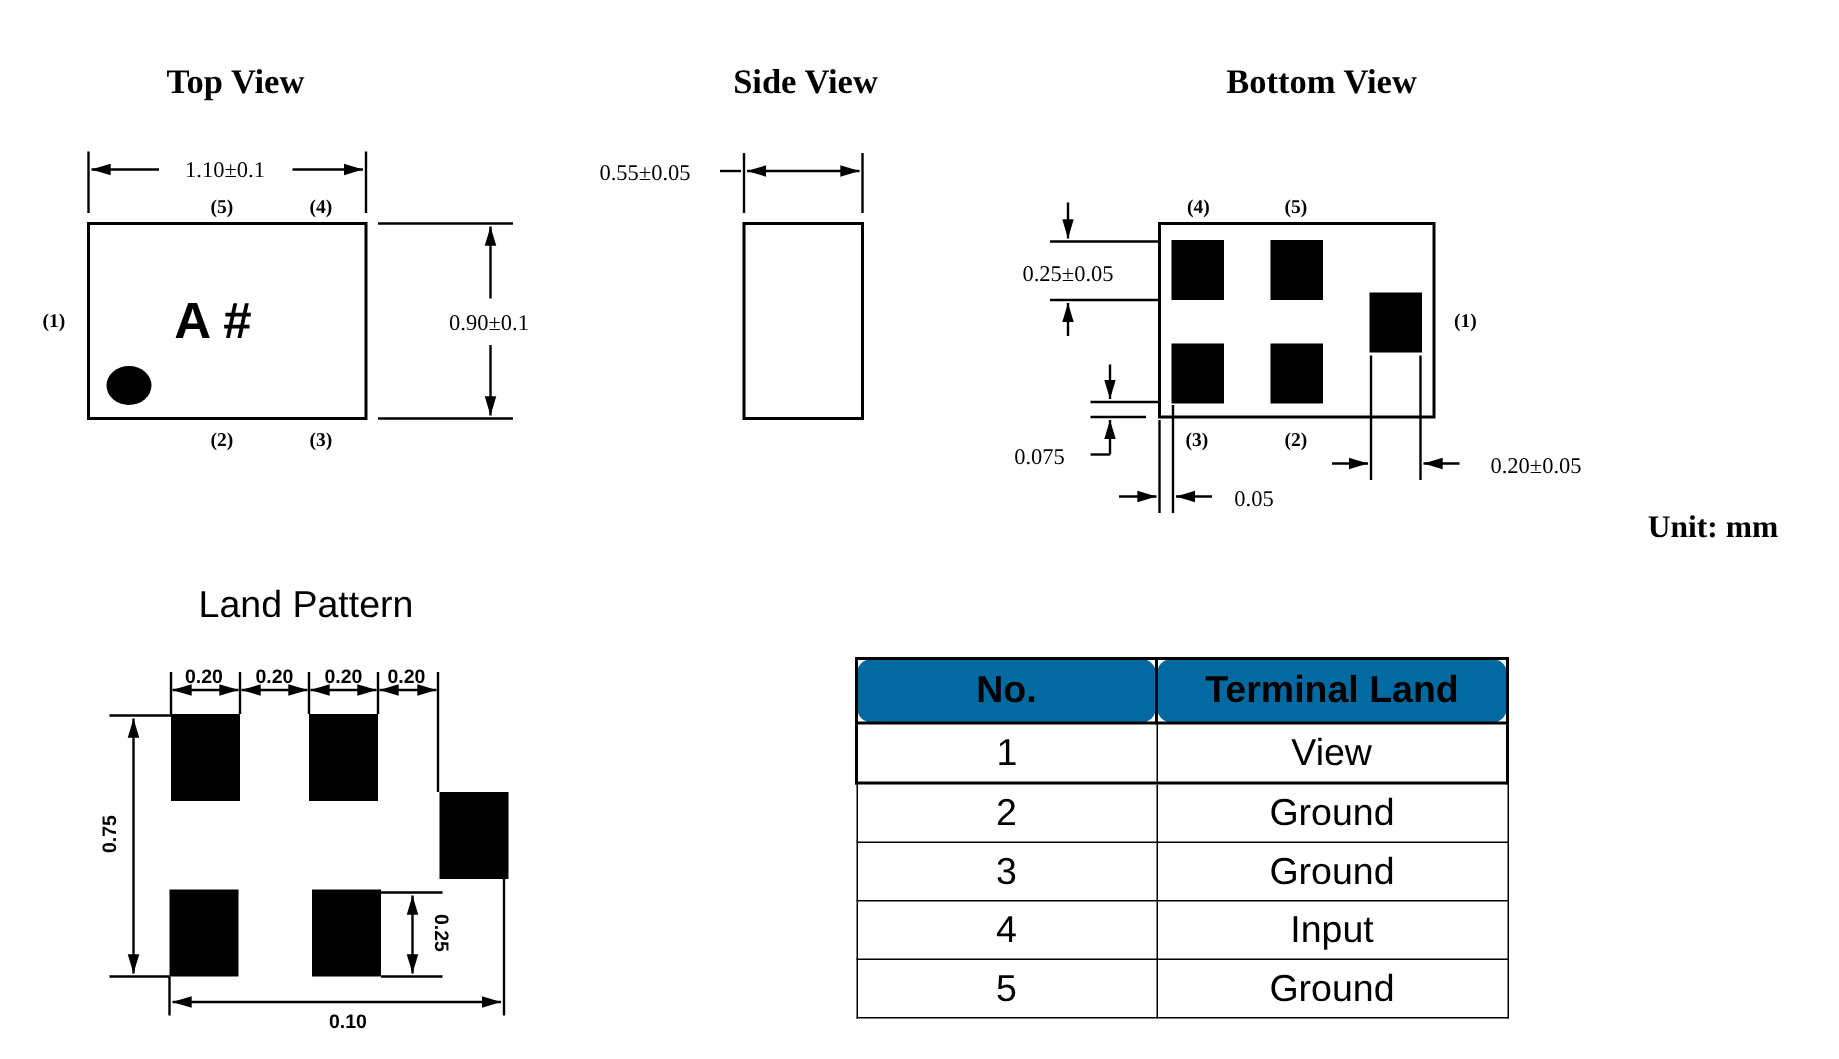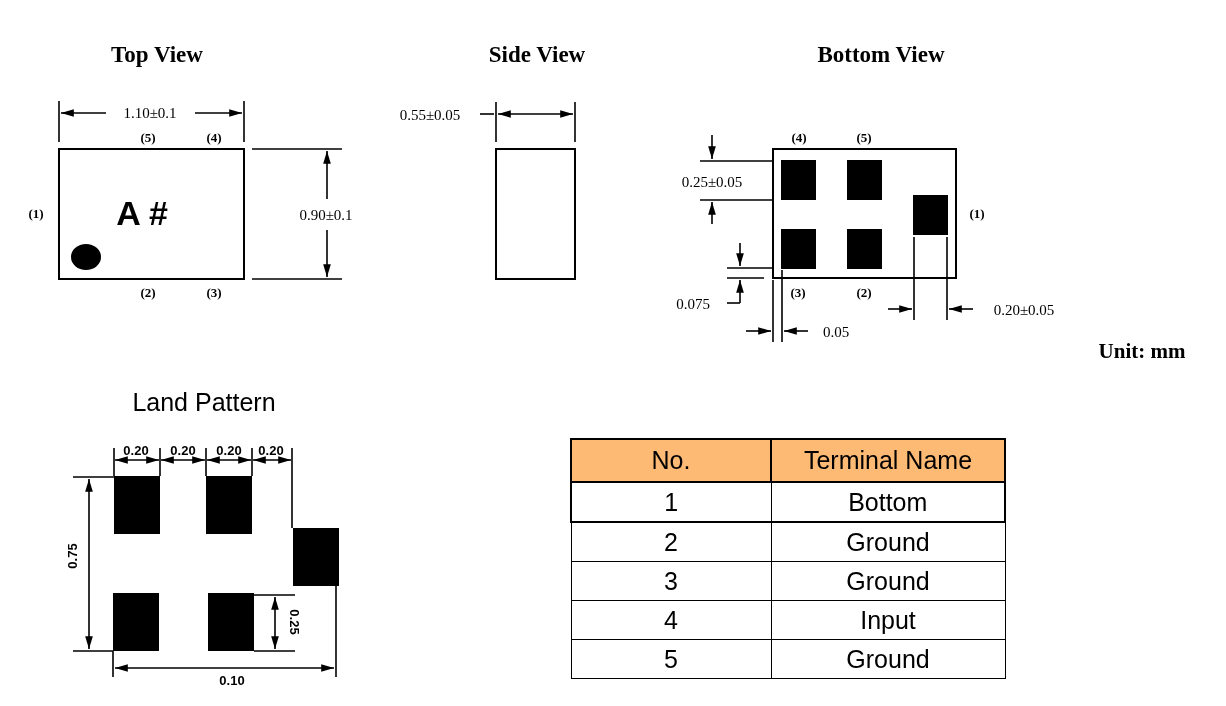--- a/index.html
+++ b/index.html
@@ -11,21 +11,21 @@
   .box { stroke: #000; stroke-width: 2; fill: #fff; }
   .pad { fill: #000; }
   #pin-table {
     position: absolute; left: 570px; top: 438px; width: 436px;
     border-collapse: collapse; font-family: "Liberation Sans", "DejaVu Sans", sans-serif;
   }
   #pin-table th, #pin-table td {
     border: 1.5px solid #000; text-align: center; height: 38px; padding: 0;
     font-size: 25px; color: #000;
   }
-  #pin-table th { background: #fdba74; font-weight: normal; height: 41px; border-width: 2.5px; }
+  #pin-table th { background: #0369a1; font-weight: bold; height: 41px; border-width: 2.5px; border-radius: 11px; }
   #pin-table tr.first td { border-top-width: 2.5px; border-bottom-width: 2px; }
   #pin-table tr.first td:first-child { border-left-width: 2.5px; }
   #pin-table tr.first td:last-child { border-right-width: 2.5px; }
   #pin-table col.c1 { width: 200px; }
 </style>
 </head>
 <body>
 
 <svg id="drawing" width="1226" height="706" viewBox="0 0 1226 706">
   <defs>
@@ -152,27 +152,27 @@
 </svg>
 
 <table id="pin-table">
   <colgroup>
       <col class="c1">
       <col>
     </colgroup>
   <thead>
     <tr>
       <th>No.</th>
-      <th>Terminal Name</th>
+      <th>Terminal Land</th>
     </tr>
   </thead>
   <tbody>
     <tr class="first">
       <td>1</td>
-      <td>Bottom</td>
+      <td>View</td>
     </tr>
     <tr>
       <td>2</td>
       <td>Ground</td>
     </tr>
     <tr>
       <td>3</td>
       <td>Ground</td>
     </tr>
     <tr>

